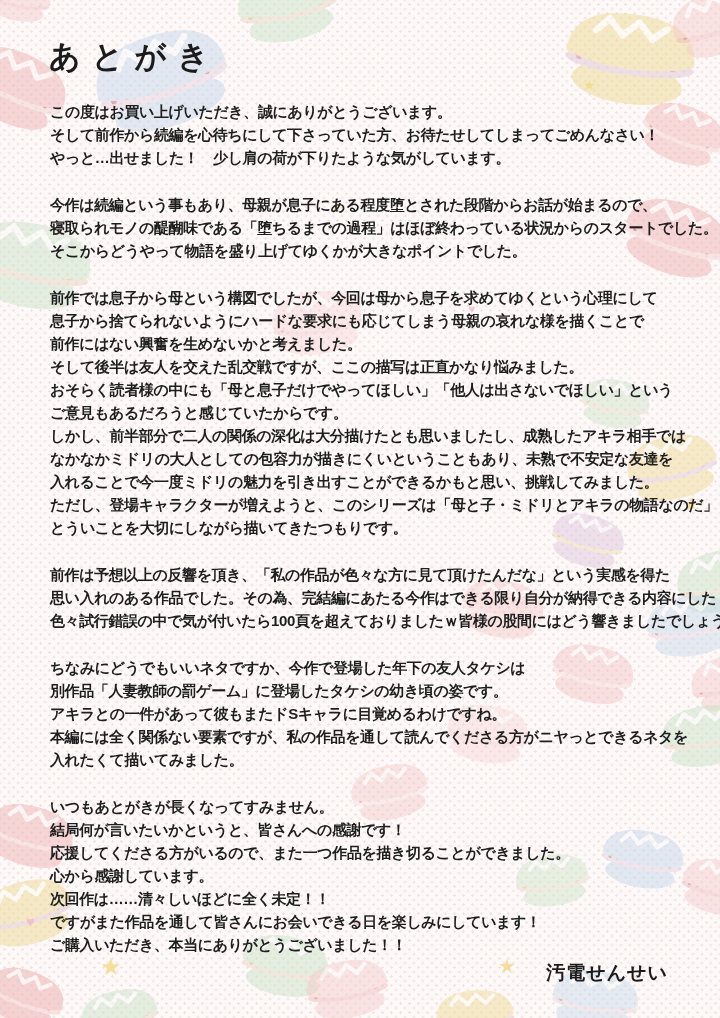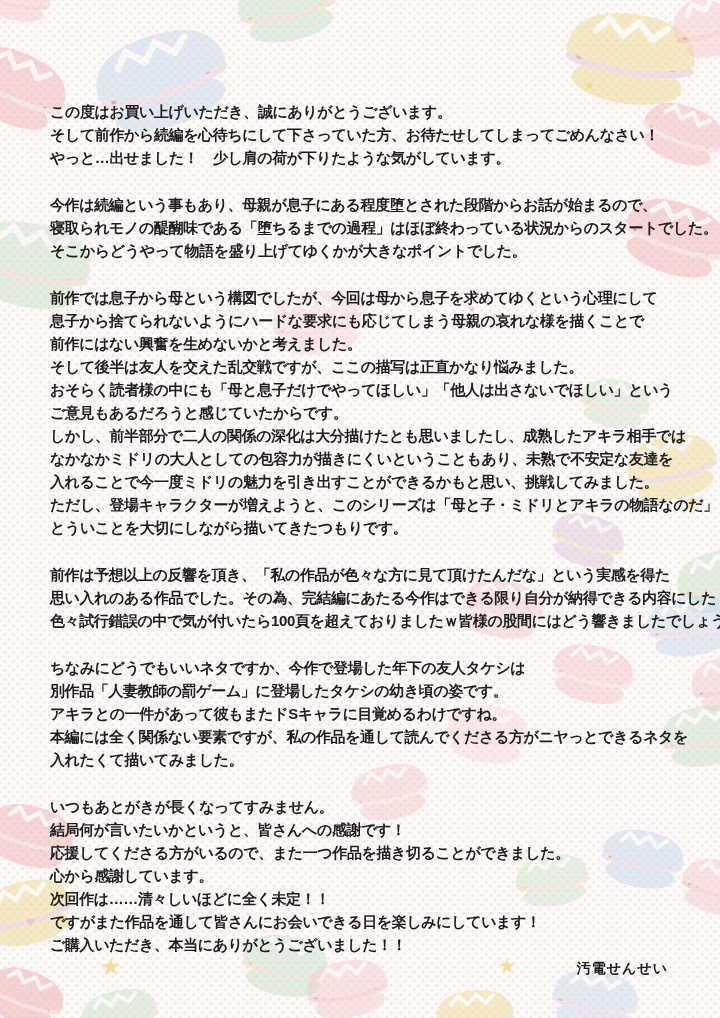--- a/index.html
+++ b/index.html
@@ -24,21 +24,21 @@
     font-size:31px;font-weight:700;letter-spacing:11px;color:#1b1b1b;
   }
   .body-text{position:absolute;left:50px;top:100px;}
   .para{margin:0 0 24px 0;}
   .line{
     font-size:15px;font-weight:700;line-height:23px;
     color:#1e1e1e;white-space:nowrap;letter-spacing:-0.4px;
   }
   .signature{
     position:absolute;right:52px;top:960px;
-    font-size:14px;font-weight:700;letter-spacing:1px;color:#1b1b1b;
+    font-size:19px;font-weight:700;letter-spacing:1px;color:#1b1b1b;
   }
 </style>
 </head>
 <body>
 
 <div class="page">
   <div class="deco-layer">
       <div class="deco" style="left: 230px; top: -35px; width: 115px; height: 82.8px; opacity: 0.5; transform: rotate(-12deg);">
         <svg viewBox="0 0 100 72">
     <ellipse cx="50" cy="52" rx="37" ry="14" fill="#cbe3c9"></ellipse>
@@ -553,20 +553,21 @@
       </div>
       <div class="glyph" style="left: 100px; top: 955px; font-size: 24px; opacity: 0.75; color: rgb(243, 215, 126);">★</div>
       <div class="glyph" style="left: 498px; top: 956px; font-size: 20px; opacity: 0.75; color: rgb(243, 215, 126);">★</div>
       <div class="glyph" style="left: 683px; top: 495px; font-size: 18px; opacity: 0.75; color: rgb(243, 215, 126);">★</div>
       <div class="glyph" style="left: 583px; top: 78px; font-size: 14px; opacity: 0.75; color: rgb(243, 215, 126);">★</div>
       <div class="glyph" style="left: 331px; top: 201px; font-size: 12px; opacity: 0.75; color: rgb(243, 215, 126);">★</div>
       <div class="glyph" style="left: 353px; top: 916px; font-size: 15px; opacity: 0.75; color: rgb(240, 185, 198);">♥</div>
       <div class="glyph" style="left: 468px; top: 303px; font-size: 12px; opacity: 0.75; color: rgb(240, 185, 198);">♥</div>
       <div class="glyph" style="left: 26px; top: 914px; font-size: 15px; opacity: 0.75; color: rgb(240, 185, 198);">♥</div>
     </div>
+  <h1 class="title">あとがき</h1>
   <main class="body-text">
       <div class="para">
         <div class="line">この度はお買い上げいただき、誠にありがとうございます。</div>
         <div class="line">そして前作から続編を心待ちにして下さっていた方、お待たせしてしまってごめんなさい！</div>
         <div class="line">やっと…出せました！　少し肩の荷が下りたような気がしています。</div>
       </div>
       <div class="para">
         <div class="line">今作は続編という事もあり、母親が息子にある程度堕とされた段階からお話が始まるので、</div>
         <div class="line">寝取られモノの醍醐味である「堕ちるまでの過程」はほぼ終わっている状況からのスタートでした。</div>
         <div class="line">そこからどうやって物語を盛り上げてゆくかが大きなポイントでした。</div>

